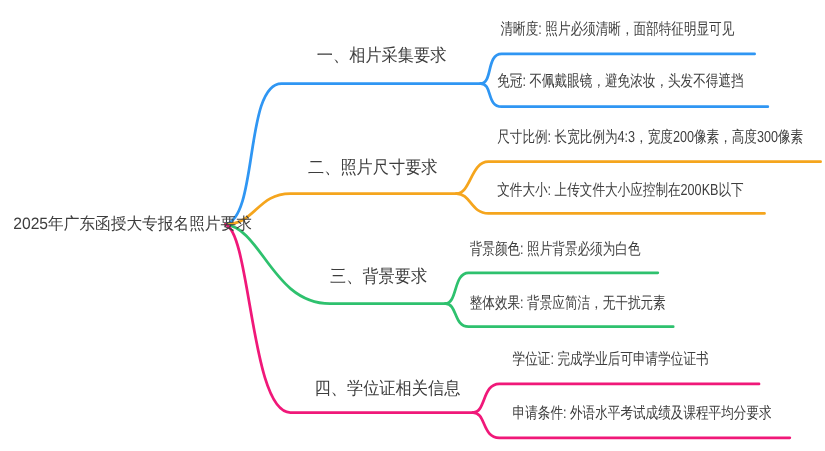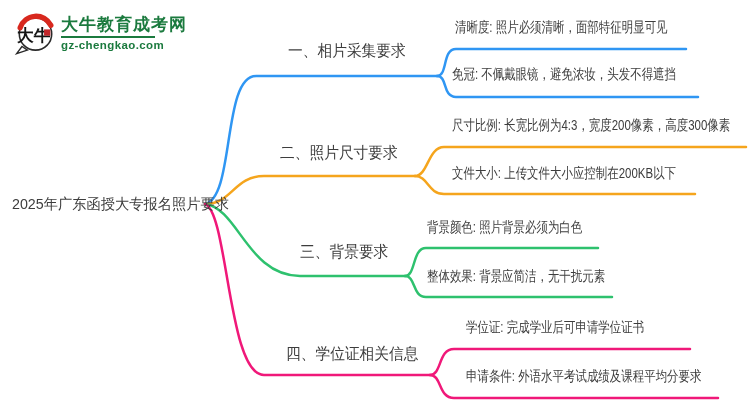--- a/index.html
+++ b/index.html
@@ -69,34 +69,20 @@
 
     <path d="M205,204 C238,208 248,276 300,276 H405" stroke="#2ec16e"></path>
     <path d="M405,276 C416,276 412,248 426,248 H598" stroke="#2ec16e"></path>
     <path d="M405,276 C416,276 412,297 426,297 H612" stroke="#2ec16e"></path>
 
     <path d="M205,204 C228,212 228,375 264,375 H430" stroke="#f01879"></path>
     <path d="M430,375 C442,375 438,349 454,349 H690" stroke="#f01879"></path>
     <path d="M430,375 C442,375 438,398 454,398 H718" stroke="#f01879"></path>
   </svg>
 
-  <div class="logo">
-    <svg class="logo-icon" viewBox="0 0 100 100">
-      <path d="M20,80 L8,96 L32,88 Z" fill="#ffffff" stroke="#2a2a2a" stroke-width="3"></path>
-      <circle cx="50" cy="52" r="36" fill="#ffffff" stroke="#2a2a2a" stroke-width="3.5"></circle>
-      <path d="M16,38 A37,37 0 0 1 84,33" fill="none" stroke="#d8281e" stroke-width="12" stroke-linecap="round"></path>
-      <text x="46" y="67" text-anchor="middle" font-size="37" font-weight="bold" font-family="DejaVu Serif, serif" fill="#151515">大牛</text>
-      <rect x="69" y="42" width="14" height="14" fill="#c3272b"></rect>
-    </svg>
-    <div class="logo-text">
-      <div class="logo-name">大牛教育成考网</div>
-      <div class="logo-rule"></div>
-      <div class="logo-domain">gz-chengkao.com</div>
-    </div>
-  </div>
 
   <div class="node root-label pos-root">2025年广东函授大专报名照片要求</div>
 
   <div class="node branch-label pos-b1">一、相片采集要求</div>
   <div class="node branch-label pos-b2">二、照片尺寸要求</div>
   <div class="node branch-label pos-b3">三、背景要求</div>
   <div class="node branch-label pos-b4">四、学位证相关信息</div>
 
   <div class="node leaf-label pos-l1a">清晰度: 照片必须清晰，面部特征明显可见</div>
   <div class="node leaf-label pos-l1b">免冠: 不佩戴眼镜，避免浓妆，头发不得遮挡</div>

